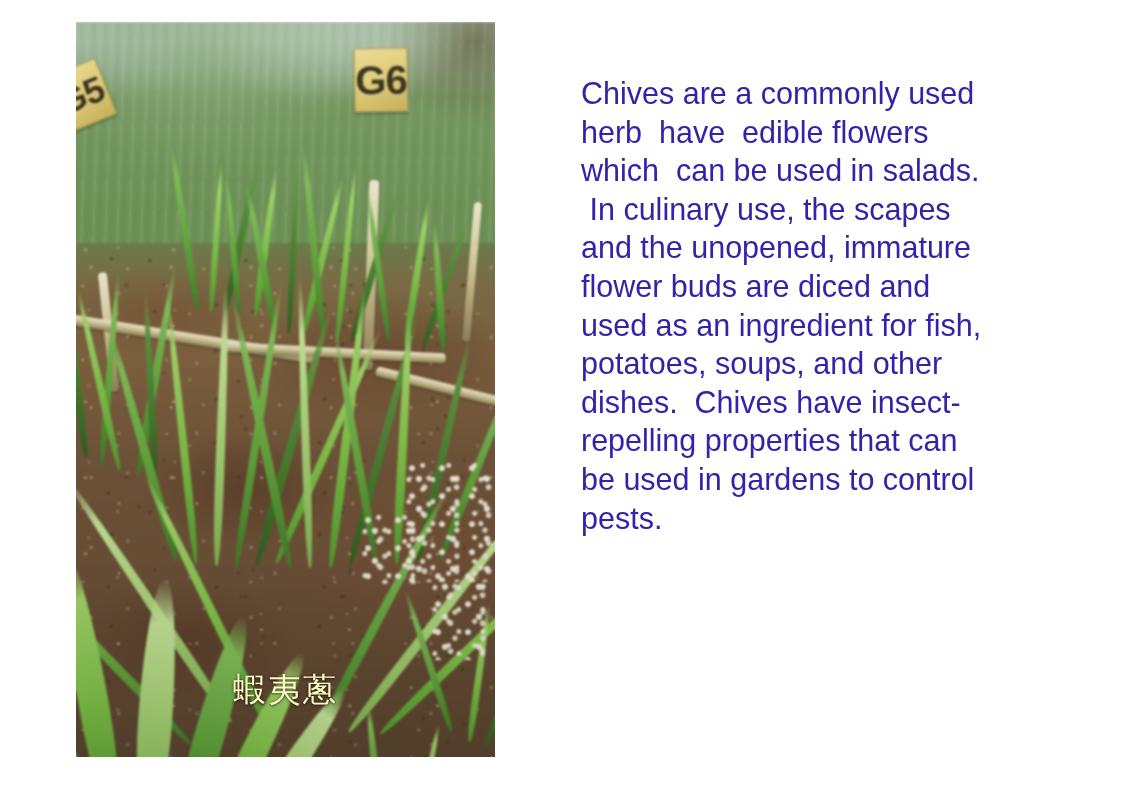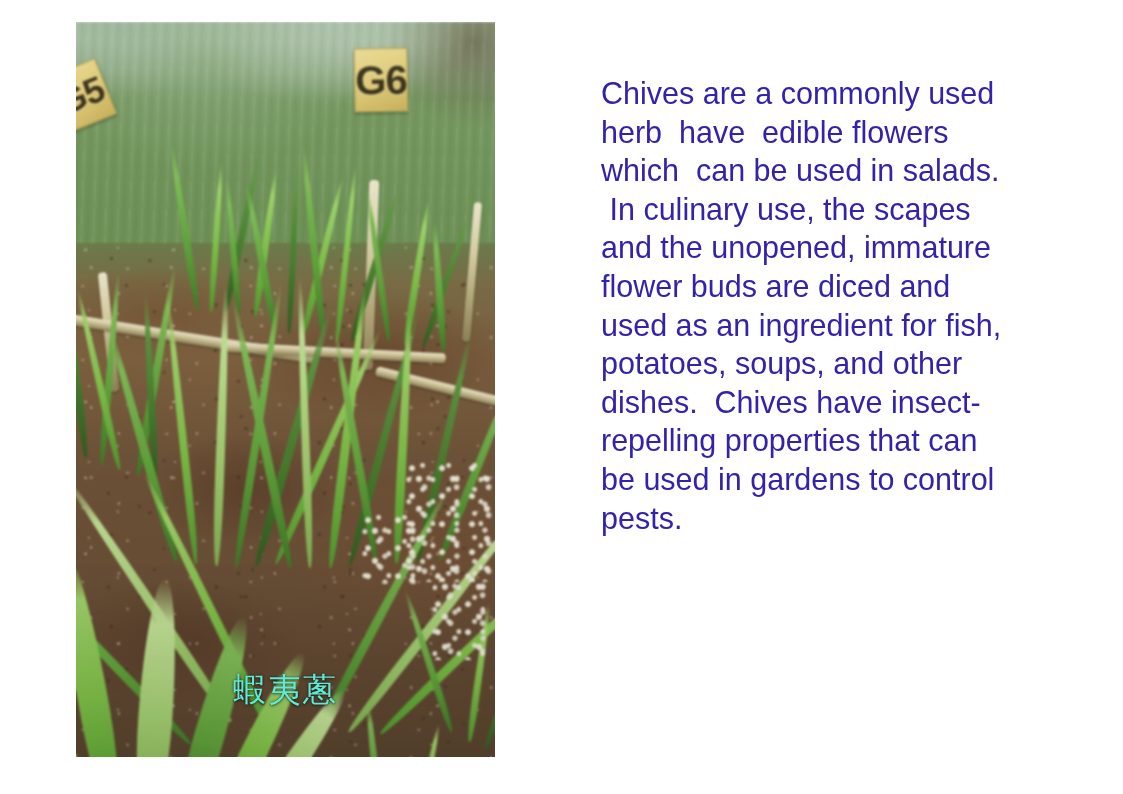--- a/index.html
+++ b/index.html
@@ -162,21 +162,21 @@
       rgba(90,70,45,.07) 60%,
       rgba(60,50,35,.12) 100%);
   }
 
   
   #photo-caption {
     position: absolute;
     left: 0; right: 0;
     top: 646px;
     text-align: center;
-    color: #5eead4;
+    color: #fef9c3;
     font-size: 33px;
     font-family: Liberation Sans, sans-serif;
     letter-spacing: 2px;
     text-shadow:
       0 0 2px rgba(0,0,0,.55),
       0 1px 3px rgba(0,0,0,.5);
     white-space: nowrap;
   }
 
   
@@ -184,21 +184,20 @@
     position: absolute;
     left: 581px;
     top: 74px;
     width: 452px;
     font-size: 30.5px;
     line-height: 38.6px;
     color: #3322aa;
     font-family: "Liberation Sans", sans-serif;
     white-space: pre-wrap;
     word-spacing: 0px;
-    margin-left: 20px;
   }
 </style>
 </head>
 <body style="background: rgb(255, 255, 255);">
 
 <div id="photo-frame">
 
   <div class="layer bg-foliage"></div>
   <div class="layer bg-streaks"></div>
   <div class="layer soil"></div>

